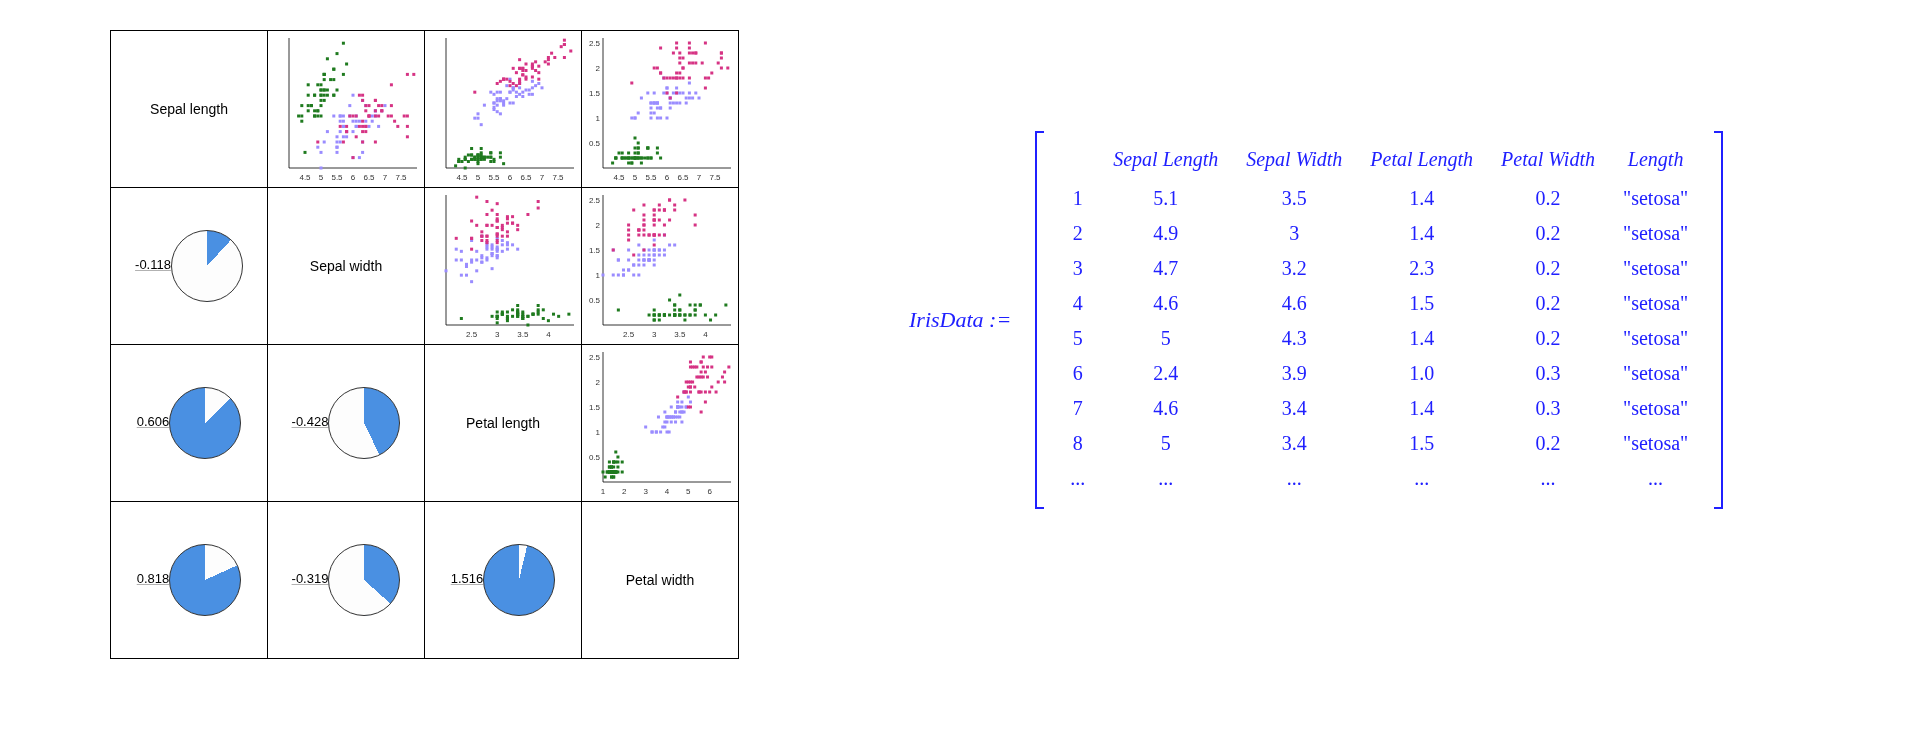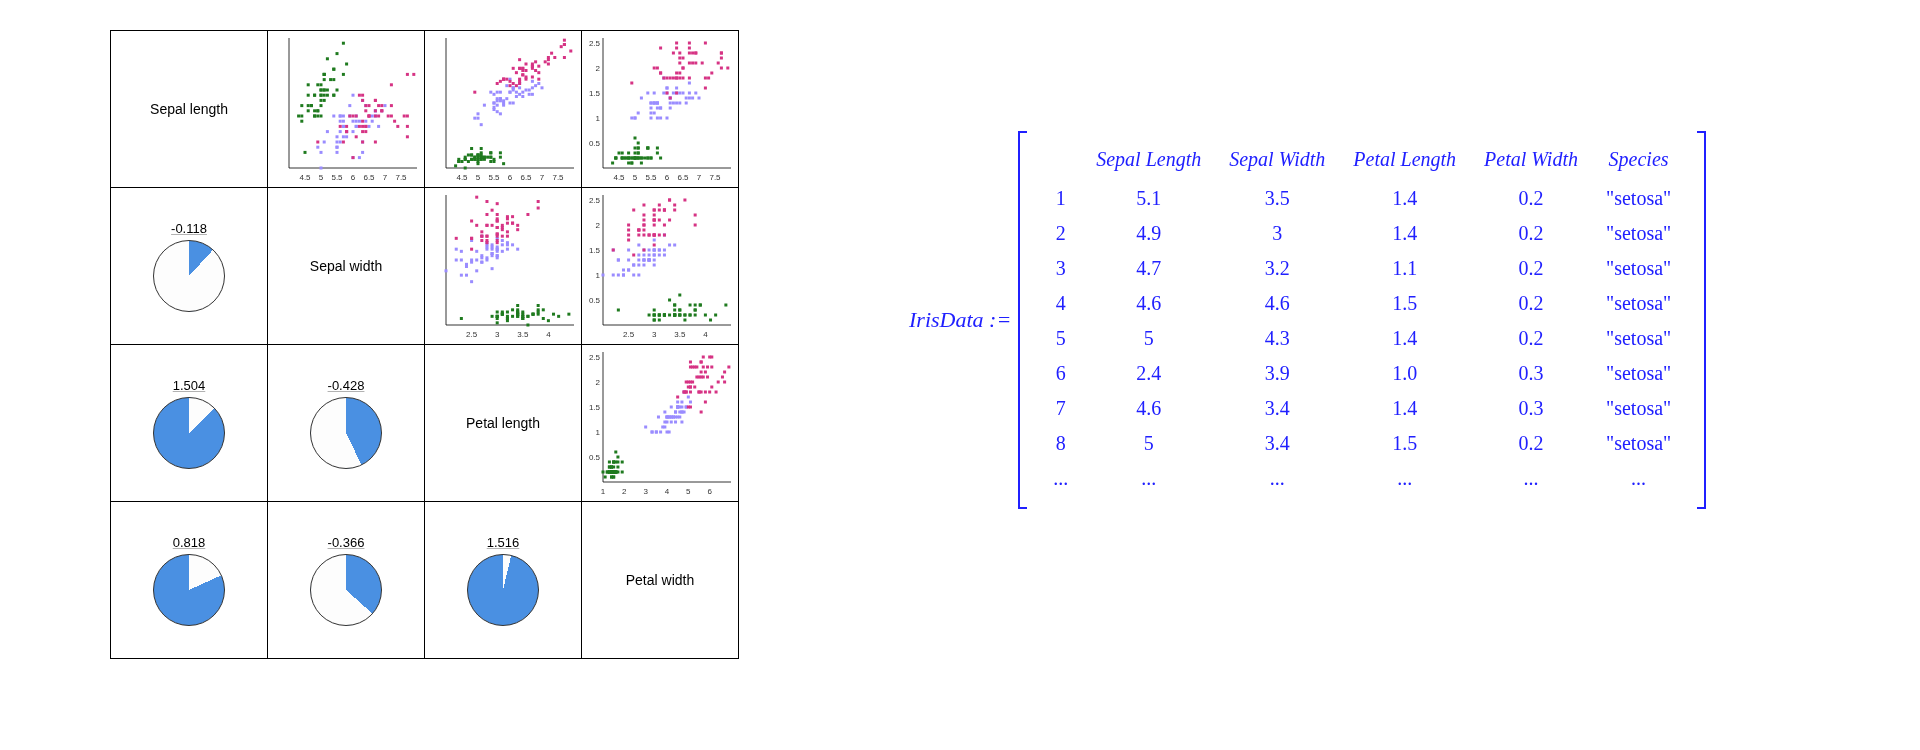--- a/index.html
+++ b/index.html
@@ -25,21 +25,21 @@
     text-align: center;
     padding: 0;
     position: relative;
   }
   .diag-label {
     font-size: 14px;
     color: #000;
   }
   .corr-wrap {
     display: flex;
-    flex-direction: column;
+    flex-direction: row;
     align-items: center;
     justify-content: center;
     height: 100%;
   }
   .corr-label {
     font-size: 13px;
     color: #000;
     margin-bottom: 4px;
     text-decoration: underline;
     text-decoration-color: rgba(0,0,0,0.3);
@@ -53,21 +53,21 @@
   .right {
     display: flex;
     align-items: center;
     margin: 130px 0 0 170px;
     font-family: "Times New Roman", serif;
     color: #2020ff;
   }
   .var-label {
     font-style: italic;
     font-size: 22px;
-    margin-right: 4px;
+    margin-right: 21px;
     white-space: nowrap;
   }
   .bracket {
     font-size: 22px;
     color: #2020ff;
     align-self: stretch;
     display: flex;
     align-items: stretch;
   }
   .bracket-svg {
@@ -938,21 +938,21 @@
               <rect x="67.7" y="32.500000000000014" width="3" height="3" fill="#d63384"></rect>
               <rect x="88.17999999999999" y="17.500000000000014" width="3" height="3" fill="#d63384"></rect>
               <rect x="67.7" y="42.5" width="3" height="3" fill="#d63384"></rect>
             </svg>
           </td>
     </tr>
 
     <tr>
       <td>
         <div class="corr-wrap">
-          <span class="corr-label">1.504</span>
+          <span class="corr-label">0.606</span>
           <div class="pie" style="background: conic-gradient(rgb(253, 253, 253) 0deg, rgb(253, 253, 253) 46.08deg, rgb(74, 144, 226) 46.08deg, rgb(74, 144, 226) 360deg); border: 1px solid rgb(51, 51, 51);"></div>
         </div>
       </td>
       <td>
         <div class="corr-wrap">
           <span class="corr-label">-0.428</span>
           <div class="pie" style="background: conic-gradient(rgb(74, 144, 226) 0deg, rgb(74, 144, 226) 154.08deg, rgb(253, 253, 253) 154.08deg, rgb(253, 253, 253) 360deg); border: 1px solid rgb(51, 51, 51);"></div>
         </div>
       </td>
       <td><span class="diag-label">Petal length</span></td>
@@ -1126,21 +1126,21 @@
 
     <tr>
       <td>
         <div class="corr-wrap">
           <span class="corr-label">0.818</span>
           <div class="pie" style="background: conic-gradient(rgb(253, 253, 253) 0deg, rgb(253, 253, 253) 65.52deg, rgb(74, 144, 226) 65.52deg, rgb(74, 144, 226) 360deg); border: 1px solid rgb(51, 51, 51);"></div>
         </div>
       </td>
       <td>
         <div class="corr-wrap">
-          <span class="corr-label">-0.366</span>
+          <span class="corr-label">-0.319</span>
           <div class="pie" style="background: conic-gradient(rgb(74, 144, 226) 0deg, rgb(74, 144, 226) 131.76deg, rgb(253, 253, 253) 131.76deg, rgb(253, 253, 253) 360deg); border: 1px solid rgb(51, 51, 51);"></div>
         </div>
       </td>
       <td>
         <div class="corr-wrap">
           <span class="corr-label">1.516</span>
           <div class="pie" style="background: conic-gradient(rgb(253, 253, 253) 0deg, rgb(253, 253, 253) 13.32deg, rgb(74, 144, 226) 13.32deg, rgb(74, 144, 226) 360deg); border: 1px solid rgb(51, 51, 51);"></div>
         </div>
       </td>
       <td><span class="diag-label">Petal width</span></td>
@@ -1160,21 +1160,21 @@
   </div>
   <div class="data-block">
     <table class="data-table">
       <thead>
         <tr>
           <th></th>
           <th>Sepal Length</th>
           <th>Sepal Width</th>
           <th>Petal Length</th>
           <th>Petal Width</th>
-          <th>Species</th>
+          <th>Length</th>
         </tr>
       </thead>
       <tbody id="data-rows">
           <tr>
             <td class="row-idx">1</td>
             <td>5.1</td>
             <td>3.5</td>
             <td>1.4</td>
             <td>0.2</td>
             <td>"setosa"</td>
@@ -1184,21 +1184,21 @@
             <td>4.9</td>
             <td>3</td>
             <td>1.4</td>
             <td>0.2</td>
             <td>"setosa"</td>
           </tr>
           <tr>
             <td class="row-idx">3</td>
             <td>4.7</td>
             <td>3.2</td>
-            <td>1.1</td>
+            <td>2.3</td>
             <td>0.2</td>
             <td>"setosa"</td>
           </tr>
           <tr>
             <td class="row-idx">4</td>
             <td>4.6</td>
             <td>4.6</td>
             <td>1.5</td>
             <td>0.2</td>
             <td>"setosa"</td>

